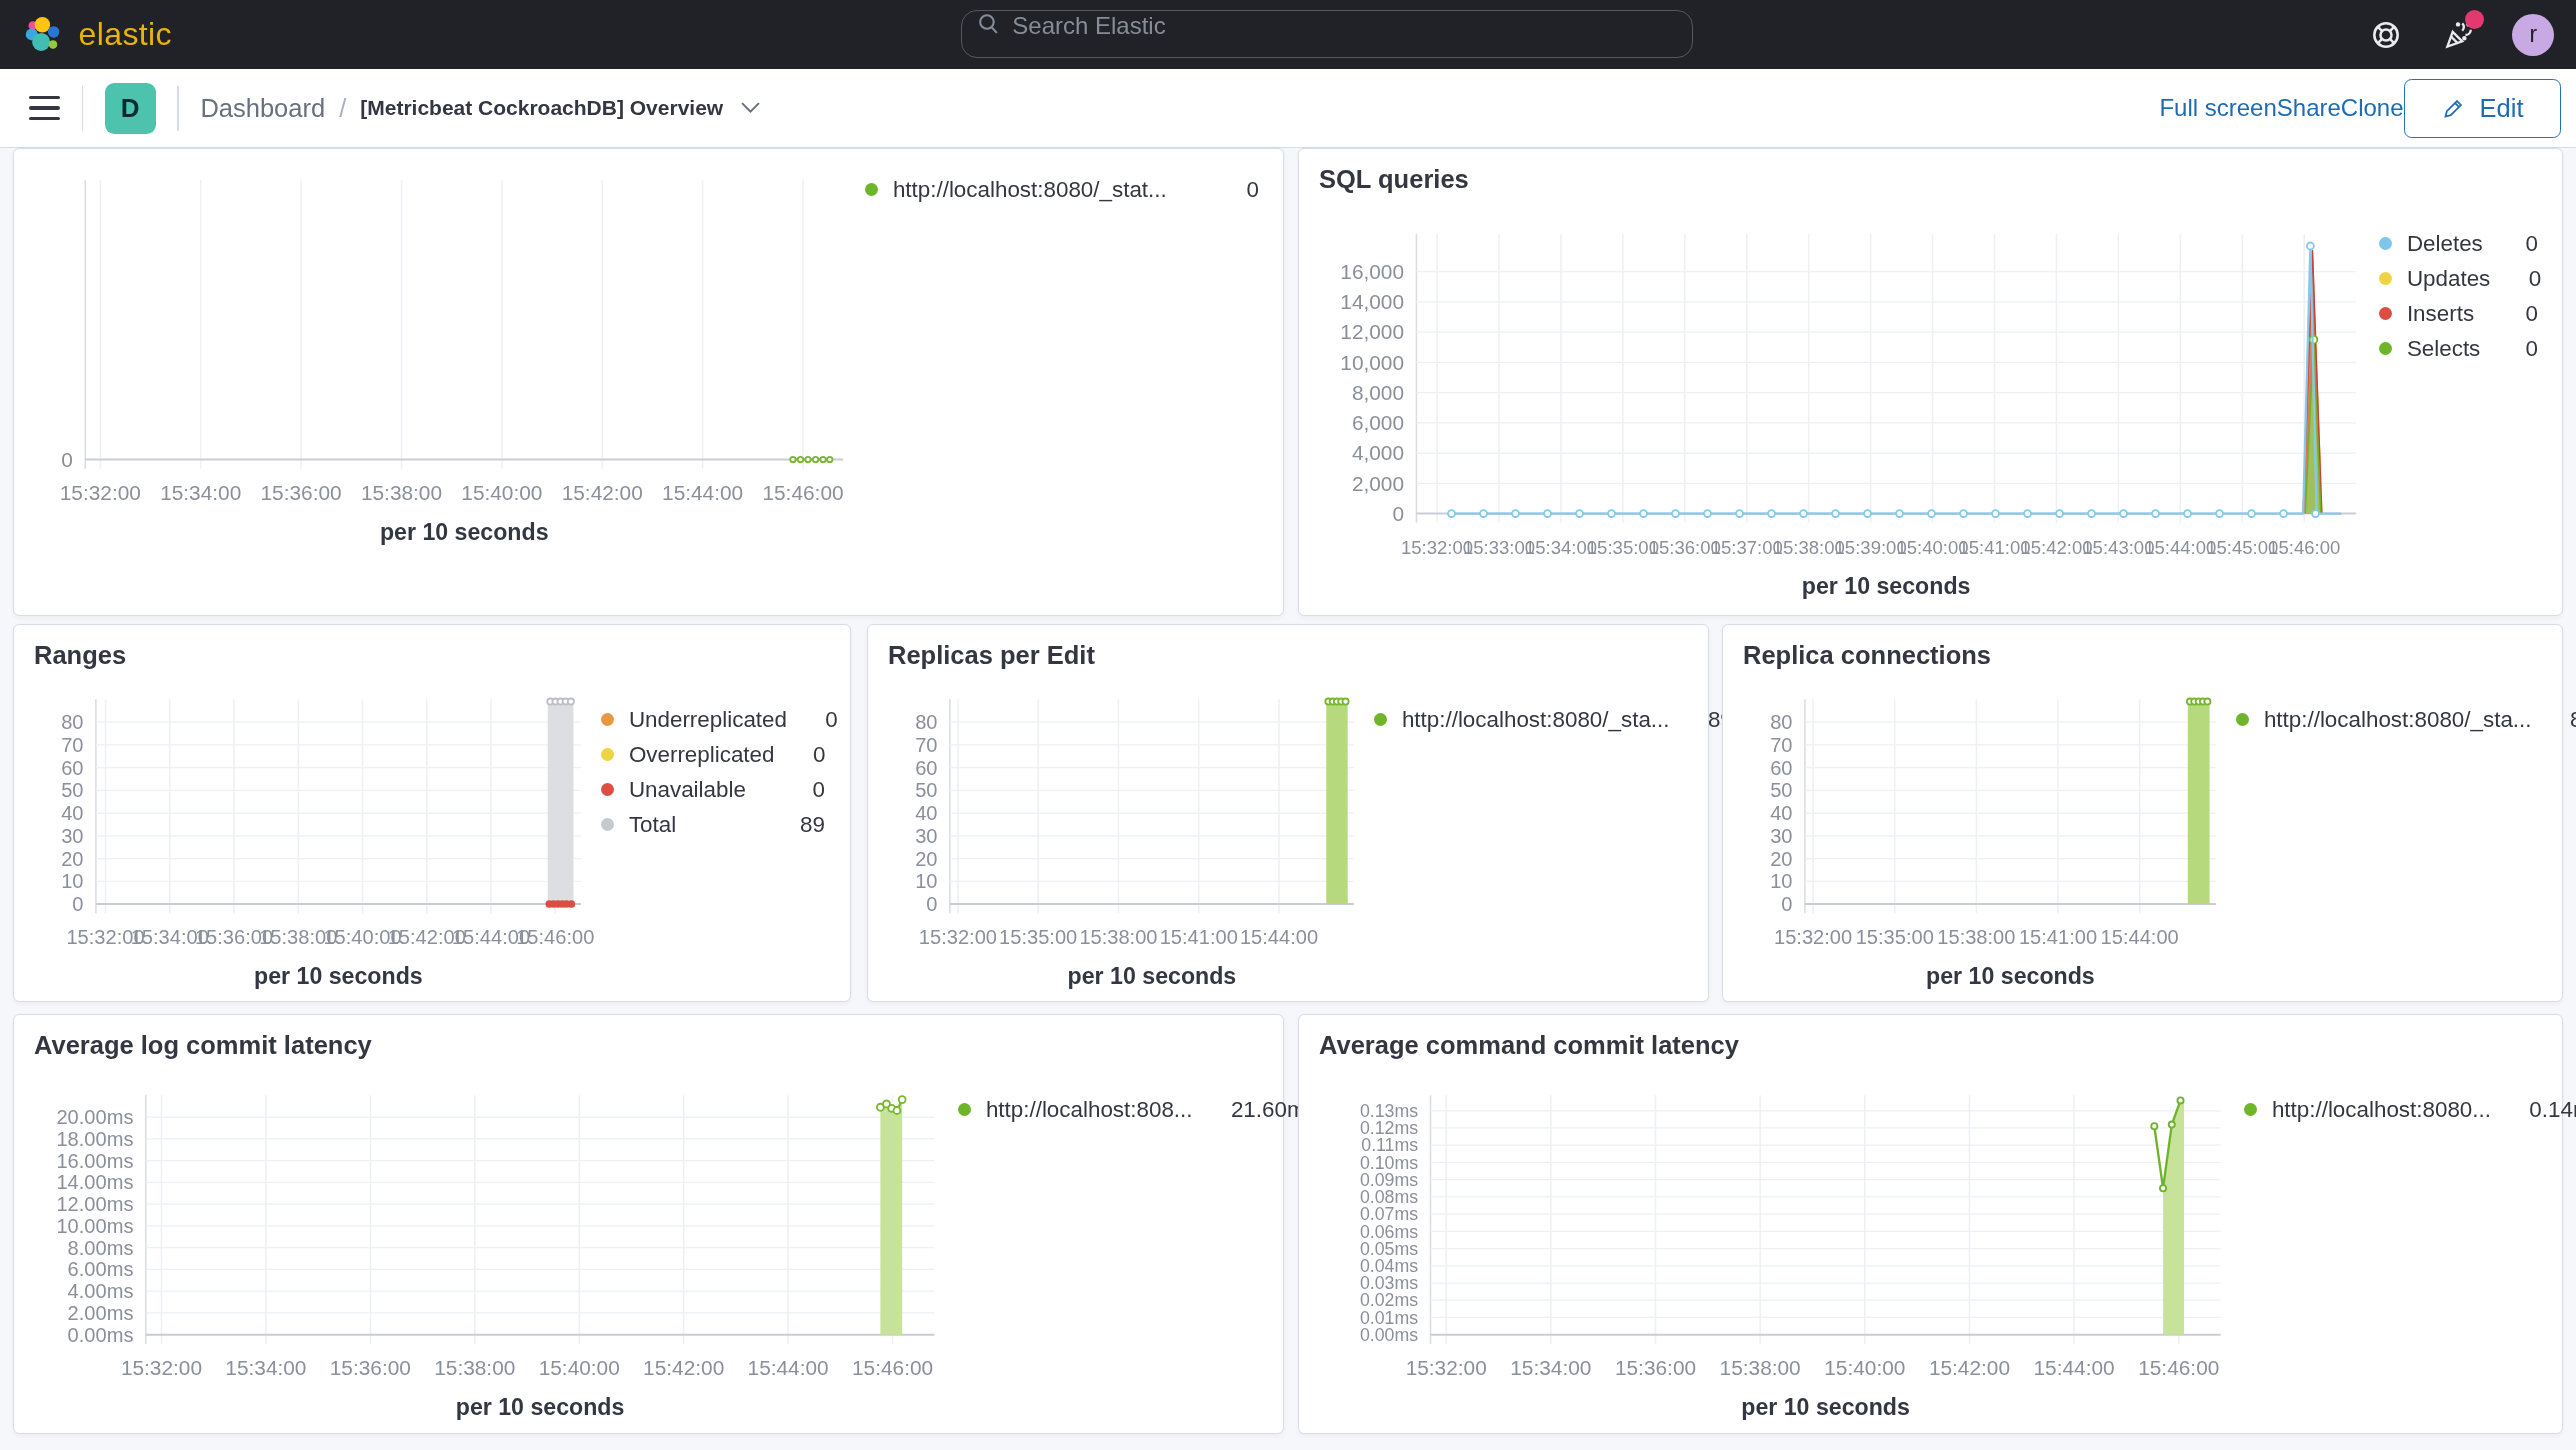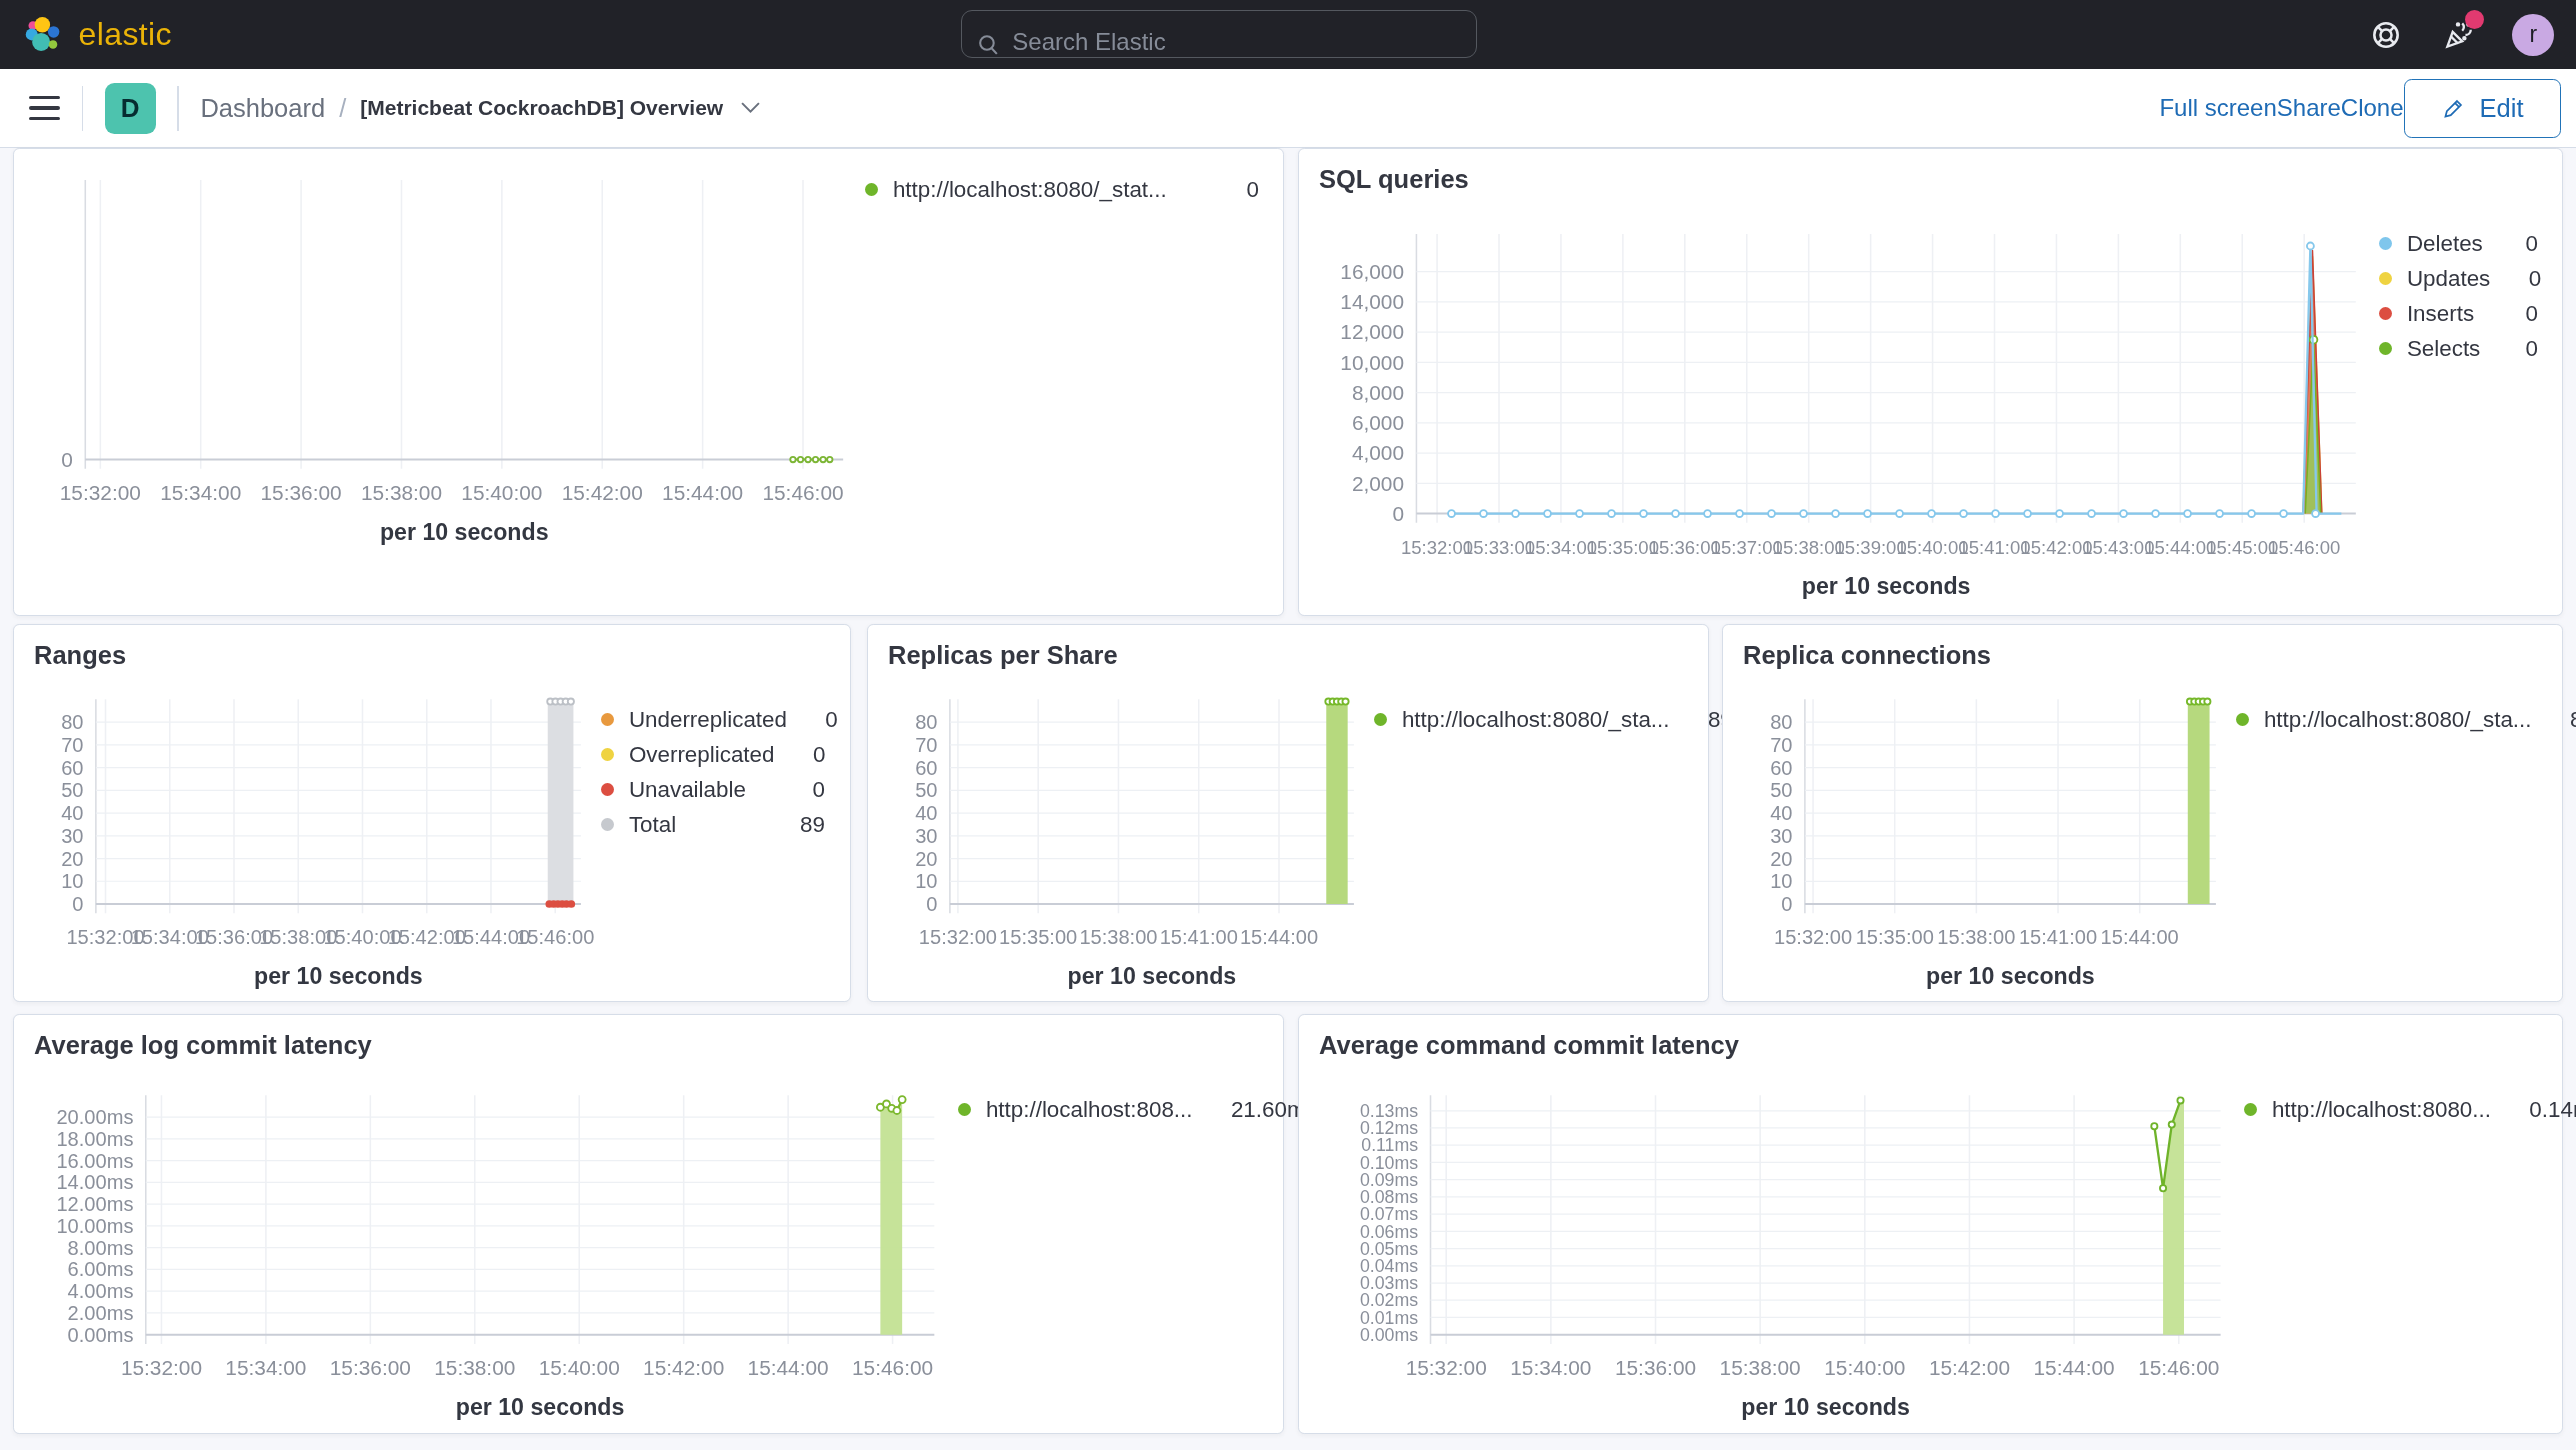--- a/index.html
+++ b/index.html
@@ -6,21 +6,21 @@
   body{
     width:2576px;height:1451px;position:relative;overflow:hidden;
     background:#f6f7fb;
     font-family:"Liberation Sans","DejaVu Sans",sans-serif;
     -webkit-font-smoothing:antialiased;
   }
   
   .topbar{position:absolute;left:0;top:0;width:2576px;height:69px;background:#212228;display:flex;align-items:center;}
   .brand{display:flex;align-items:center;gap:15.5px;margin-left:23px;}
   .brand-text{color:#eab308;font-size:32px;font-weight:400;letter-spacing:0.4px;}
-  .searchbox{position:absolute;left:961px;top:10px;width:516px;height:48px;border:1.5px solid #54585f;border-radius:11px;display:flex;align-items:flex-end;box-sizing:border-box;padding-left:14px;background:#212228;}
+  .searchbox{position:absolute;left:961px;top:10px;width:732px;height:48px;border:1.5px solid #54585f;border-radius:16px;display:flex;align-items:flex-start;box-sizing:border-box;padding-left:14px;background:#212228;}
   .searchbox input{flex:1;background:transparent;border:none;outline:none;font-size:24px;color:#d8dbe2;margin-left:9.3px;font-family:inherit;}
   ::placeholder{color:#868c98;opacity:1;}
   .top-icons{position:absolute;right:21.6px;top:0;height:69px;display:flex;align-items:center;gap:36px;}
   .icon-btn{position:relative;width:36px;height:36px;display:flex;align-items:center;justify-content:center;cursor:pointer;}
   .badge-dot{position:absolute;right:-7.7px;top:-7px;width:19.3px;height:19.3px;border-radius:50%;background:#e23a70;}
   .avatar{width:42px;height:42px;border-radius:50%;background:#c9a9e3;color:#1d1e24;font-size:23px;display:flex;align-items:center;justify-content:center;cursor:pointer;}
   
   .navbar{position:absolute;left:0;top:69px;width:2576px;height:79px;background:#ffffff;border-bottom:1.5px solid #d6dde8;display:flex;align-items:center;box-sizing:border-box;}
   .hamburger{margin-left:29px;width:31px;height:25px;display:flex;flex-direction:column;justify-content:space-between;cursor:pointer;}
   .hamburger span{display:block;height:3.9px;border-radius:2.3px;background:#343741;}
@@ -377,21 +377,21 @@
           </div>
           <div class="lg-row">
             <span class="lg-dot" style="background: rgb(198, 201, 206);"></span>
             <span class="lg-label">Total</span>
             <span class="lg-val">89</span>
           </div>
         </div>
       </div>
     </div>
     <div class="panel" style="left: 867px; top: 624px; width: 842px; height: 378px;">
-      <div class="panel-title">Replicas per Share</div>
+      <div class="panel-title">Replicas per Edit</div>
       <div class="panel-body">
         <svg width="506" height="321" viewBox="0 0 655 415" class="chart-svg">
           <g>
             <line x1="106" y1="26" x2="106" y2="303" stroke="#d9dce2" stroke-width="2"></line>
             <line x1="116.3907284768212" y1="26" x2="116.3907284768212" y2="303" stroke="#eef0f4" stroke-width="2"></line>
             <line x1="220.29801324503313" y1="26" x2="220.29801324503313" y2="303" stroke="#eef0f4" stroke-width="2"></line>
             <line x1="324.20529801324506" y1="26" x2="324.20529801324506" y2="303" stroke="#eef0f4" stroke-width="2"></line>
             <line x1="428.112582781457" y1="26" x2="428.112582781457" y2="303" stroke="#eef0f4" stroke-width="2"></line>
             <line x1="532.0198675496689" y1="26" x2="532.0198675496689" y2="303" stroke="#eef0f4" stroke-width="2"></line>
             <line x1="106" y1="291" x2="629" y2="291" stroke="#c9cdd6" stroke-width="2.5"></line>

